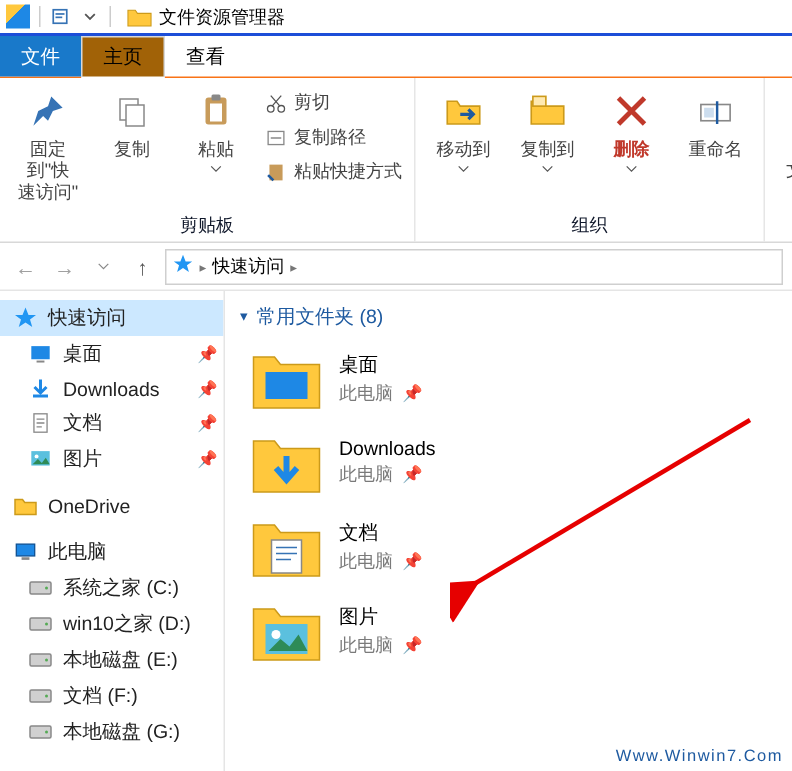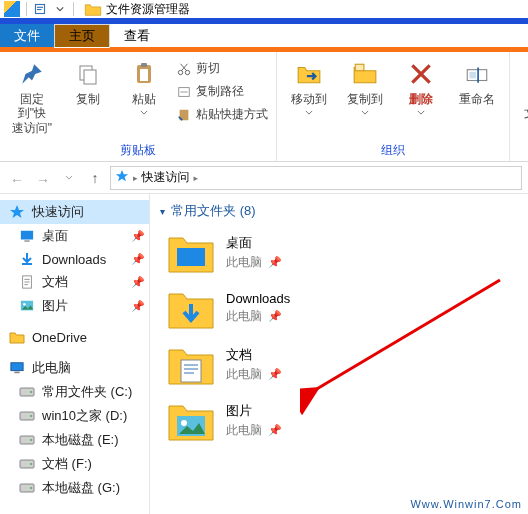--- a/index.html
+++ b/index.html
@@ -1,37 +1,37 @@
 <!DOCTYPE html>
 <html><head>
 <meta charset="utf-8">
 <style>
 * { box-sizing: border-box; margin: 0; padding: 0; font-family: "Microsoft YaHei", sans-serif; }
 body { width: 528px; height: 514px; background: #fff; overflow: hidden; position: relative; font-size: 12px; }
 
 
-.titlebar { height: 24px; display: flex; align-items: center; border-bottom: 6px solid #1d4ed8; padding: 0 4px; }
+.titlebar { height: 24px; display: flex; align-items: center; border-bottom: 2px solid #1d4ed8; padding: 0 4px; }
 .qat { display: flex; align-items: center; gap: 6px; }
 .qat .sys { width: 16px; height: 16px; background: linear-gradient(135deg,#ffc83d 40%,#1e88e5 40%); }
 .qat .sep { width: 1px; height: 14px; background: #ccc; }
 .qat .btn { width: 14px; height: 14px; display: flex; align-items: center; justify-content: center; color: #345; font-size: 10px; }
 .title-icon { width: 16px; height: 14px; margin: 0 6px 0 10px; }
 .title-text { font-size: 12px; color: #000; }
 
 
-.tabs { height: 28px; display: flex; align-items: stretch; border-bottom: 5px solid #f97316; }
+.tabs { height: 28px; display: flex; align-items: stretch; border-bottom: 1px solid #f97316; }
 .tab { padding: 0 14px; display: flex; align-items: center; font-size: 13px; cursor: pointer; }
 .tab.file { background: #1979ca; color: #fff; }
 .tab.active { border: 1px solid #d8d8d8; border-bottom: 1px solid #fff; margin-bottom: -1px; background: #a16207; }
 
 
 .ribbon { height: 110px; background: #fff; display: flex; border-bottom: 1px solid #d8d8d8; }
 .group { border-right: 1px solid #e6e6e6; display: flex; flex-direction: column; padding: 4px 8px 2px; }
 .group-body { flex: 1; display: flex; align-items: flex-start; gap: 8px; }
-.group-label { text-align: center; font-size: 12px; color: #1d4ed8; padding-top: 2px; }
+.group-label { text-align: center; font-size: 12px; color: #0f172a; padding-top: 2px; }
 .big-btn { width: 48px; display: flex; flex-direction: column; align-items: center; gap: 4px; color: #444; text-align: center; line-height: 1.2; padding-top: 4px; }
 .big-btn .ico { width: 30px; height: 28px; display: flex; align-items: center; justify-content: center; }
 .small-row { display: flex; align-items: flex-end; gap: 4px; font-size: 12px; color: #444; padding: 2px 0; white-space: nowrap; }
 .small-row .sico { width: 16px; height: 16px; display: flex; align-items: center; justify-content: center; }
 .stack { display: flex; flex-direction: column; gap: 2px; padding-top: 2px; }
 
 
 .navbar { height: 32px; display: flex; align-items: center; padding: 4px 6px; gap: 4px; border-bottom: 1px solid #e5e5e5; }
 .nav-btn { width: 22px; height: 22px; display: flex; align-items: center; justify-content: center; color: #a0a0a0; font-size: 14px; }
 .nav-btn.enabled { color: #555; }
@@ -327,21 +327,21 @@
         </span>
       <span>此电脑</span>
     </div>
     <div class="side-item">
       <span class="sico">
           <svg viewBox="0 0 16 10" width="16" height="10">
             <rect x="1" y="1" width="14" height="8" rx="1" fill="#d0d0d0" stroke="#888"></rect>
             <circle cx="12" cy="5" r="1" fill="#5a5"></circle>
           </svg>
         </span>
-      <span>常用文件夹 (C:)</span>
+      <span>系统之家 (C:)</span>
     </div>
     <div class="side-item">
       <span class="sico">
           <svg viewBox="0 0 16 10" width="16" height="10">
             <rect x="1" y="1" width="14" height="8" rx="1" fill="#d0d0d0" stroke="#888"></rect>
             <circle cx="12" cy="5" r="1" fill="#5a5"></circle>
           </svg>
         </span>
       <span>win10之家 (D:)</span>
     </div>

